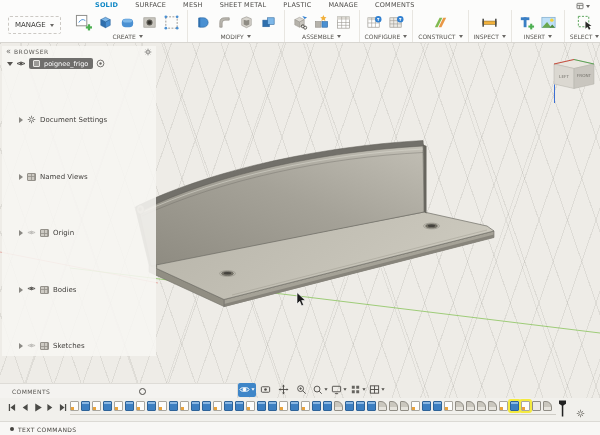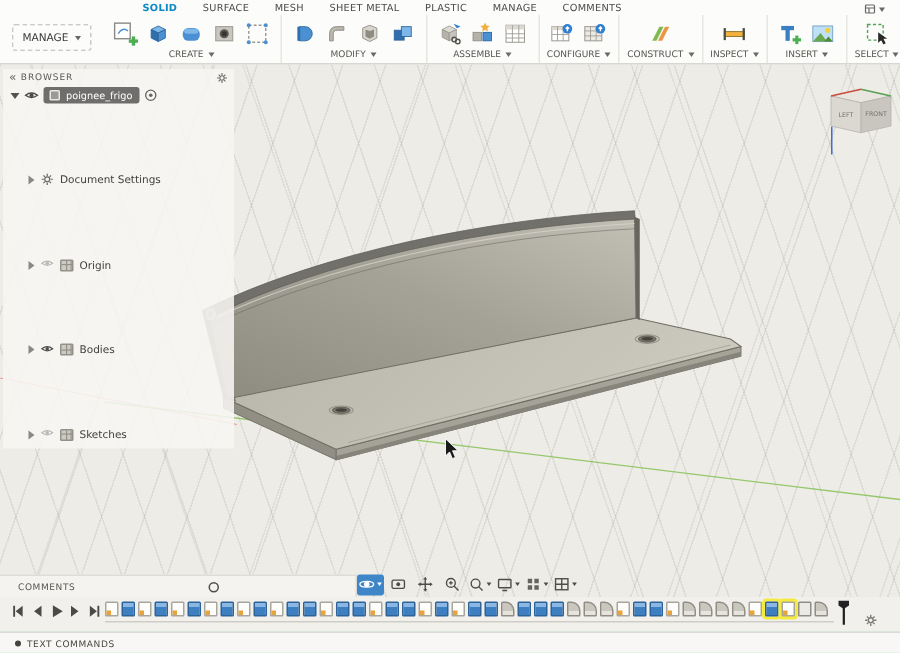--- a/index.html
+++ b/index.html
@@ -397,20 +397,25 @@
       </svg>
     </div>
     <div id="btree">
         <div class="brow">
           <span class="tri-closed"></span>
           <span><svg width="9" height="9" viewBox="0 0 12 12" stroke="#6a6865" fill="none" stroke-width="1.1">
               <circle cx="6" cy="6" r="2.2"></circle>
               <path d="M6 1v2M6 9v2M1 6h2M9 6h2M2.6 2.6l1.3 1.3M8.1 8.1l1.3 1.3M9.4 2.6L8.1 3.9M3.9 8.1L2.6 9.4"></path>
             </svg></span>
           <span>Document Settings</span>
+        </div>
+        <div class="brow">
+          <span class="tri-closed"></span>
+          <span class="fold"></span>
+          <span>Named Views</span>
         </div>
         <div class="brow">
           <span class="tri-closed"></span>
           <span class="eye-dim"><svg width="9" height="7" viewBox="0 0 10 7">
               <path d="M1 3.5 Q5 0.5 9 3.5 Q5 6.5 1 3.5 Z" fill="none" stroke="#4e4c48" stroke-width="0.9"></path>
               <circle cx="5" cy="3.5" r="1.3" fill="#4e4c48"></circle>
             </svg></span>
           <span class="fold"></span>
           <span>Origin</span>
         </div>

